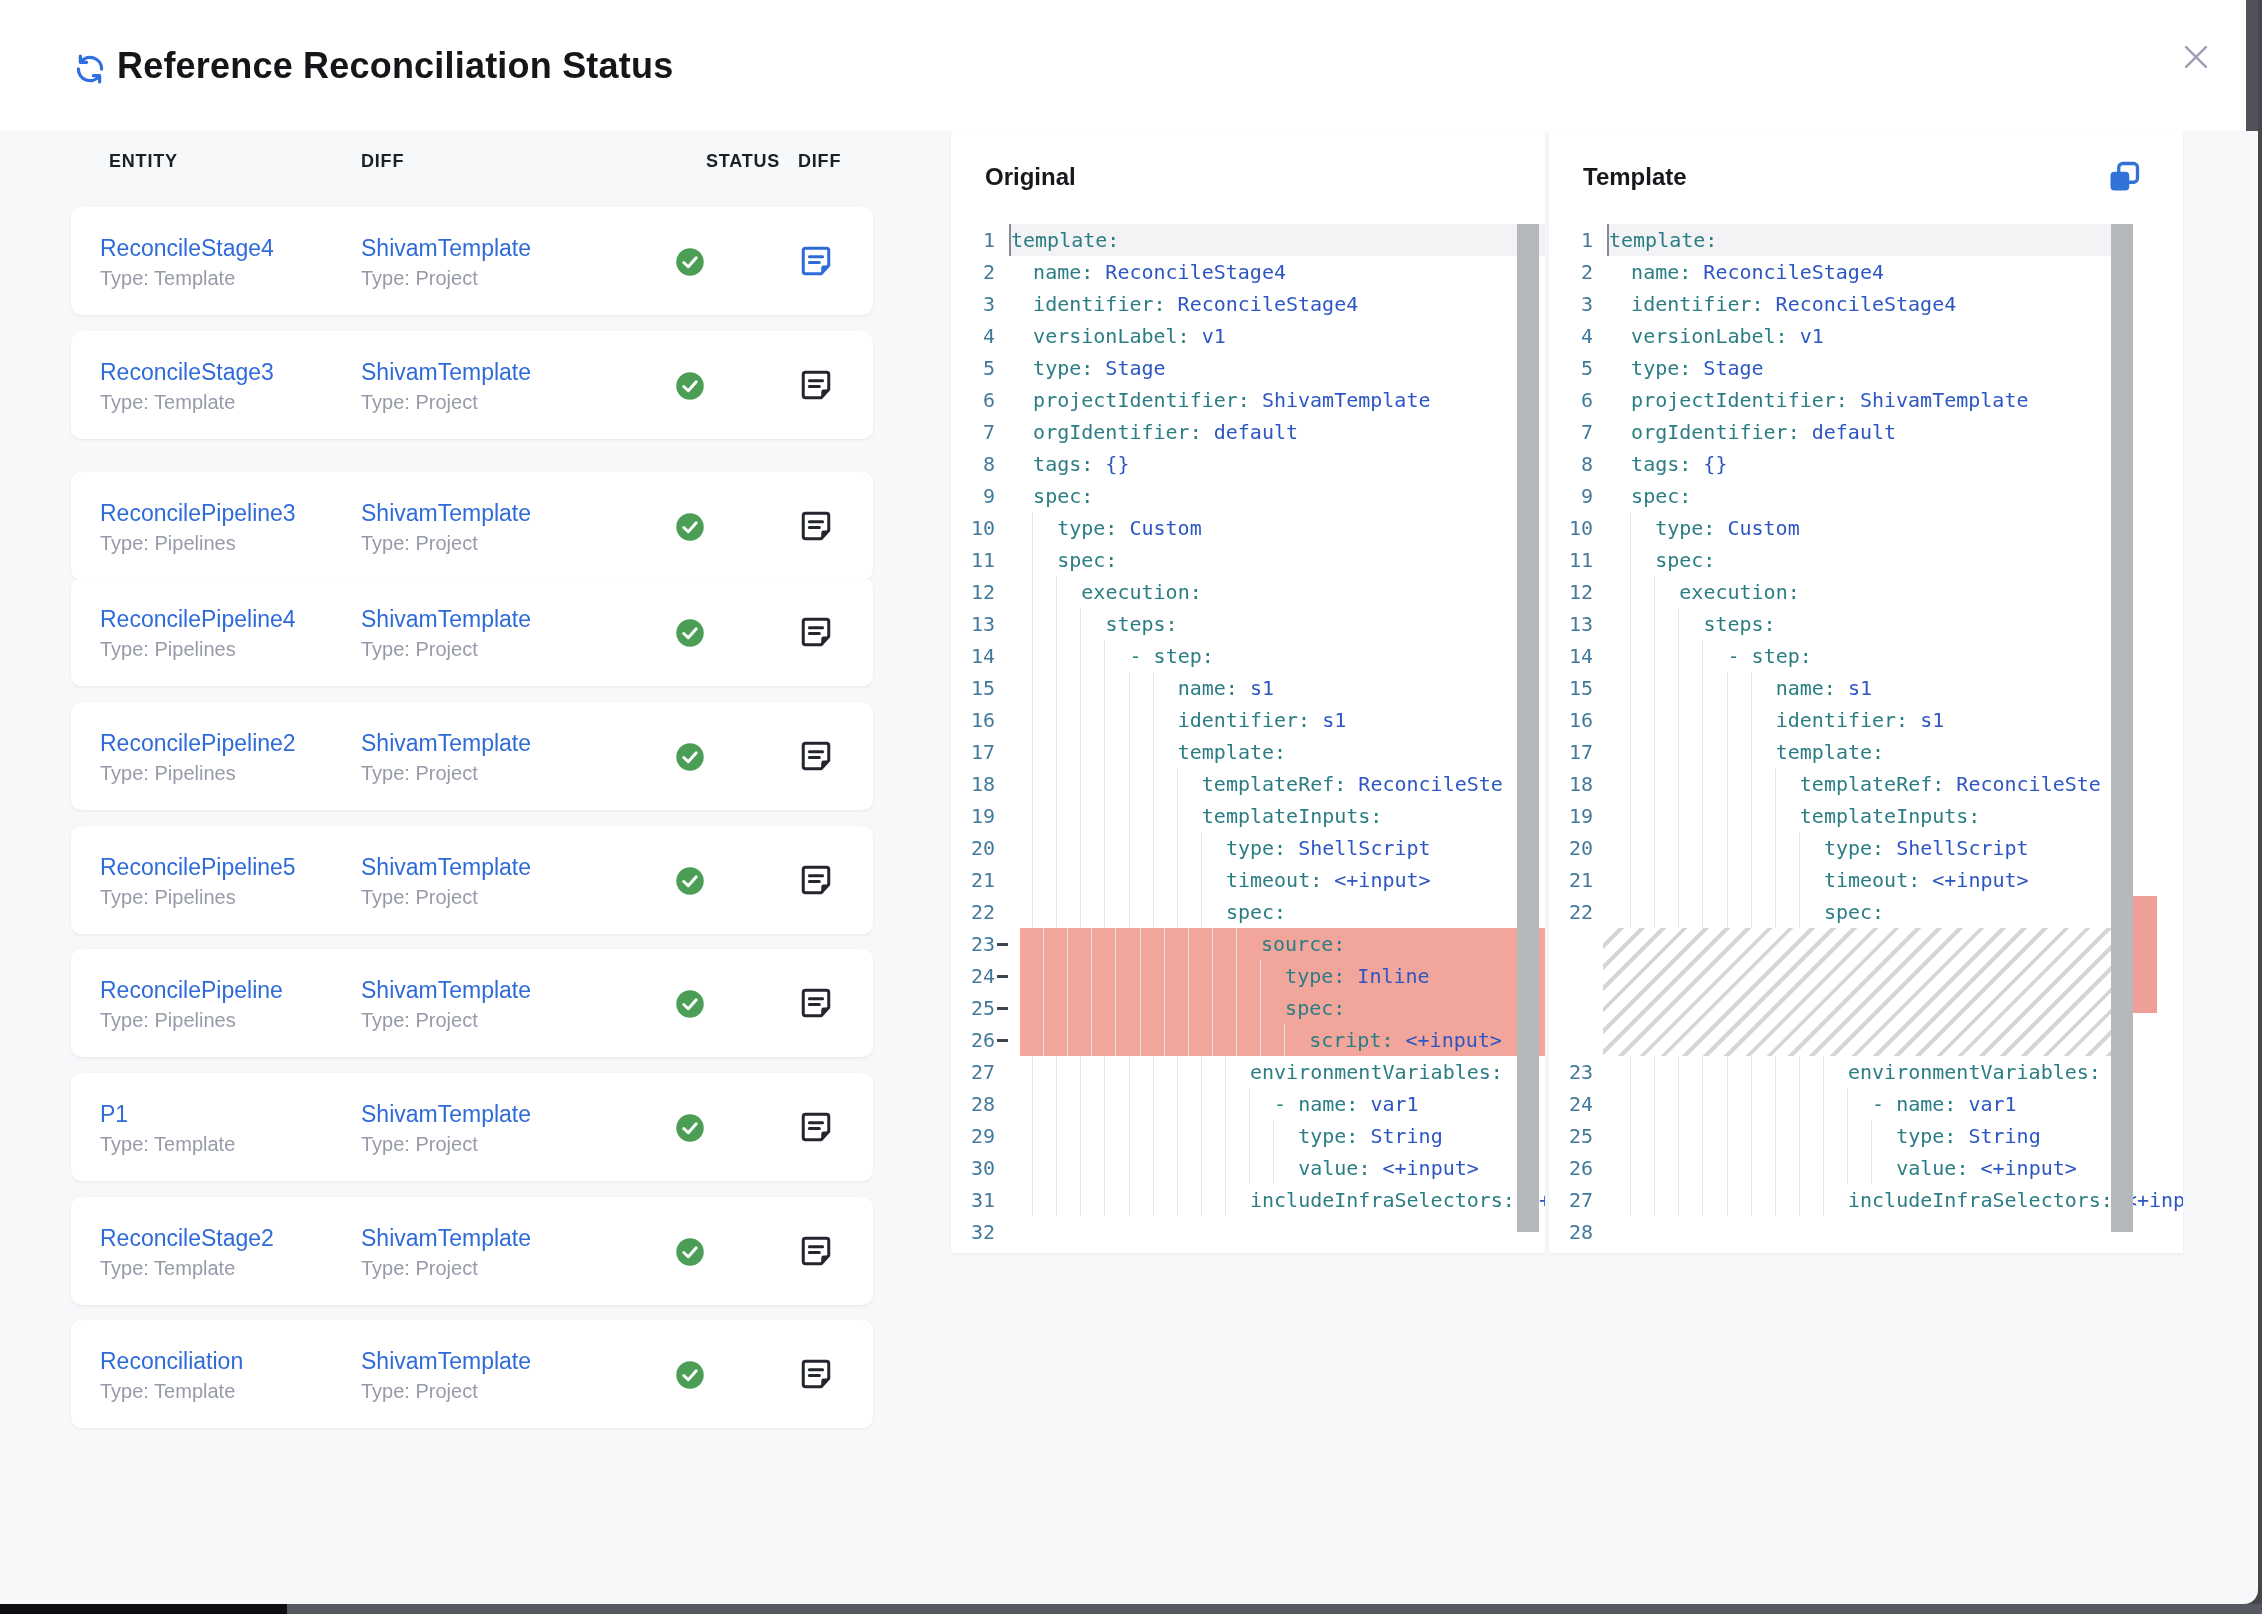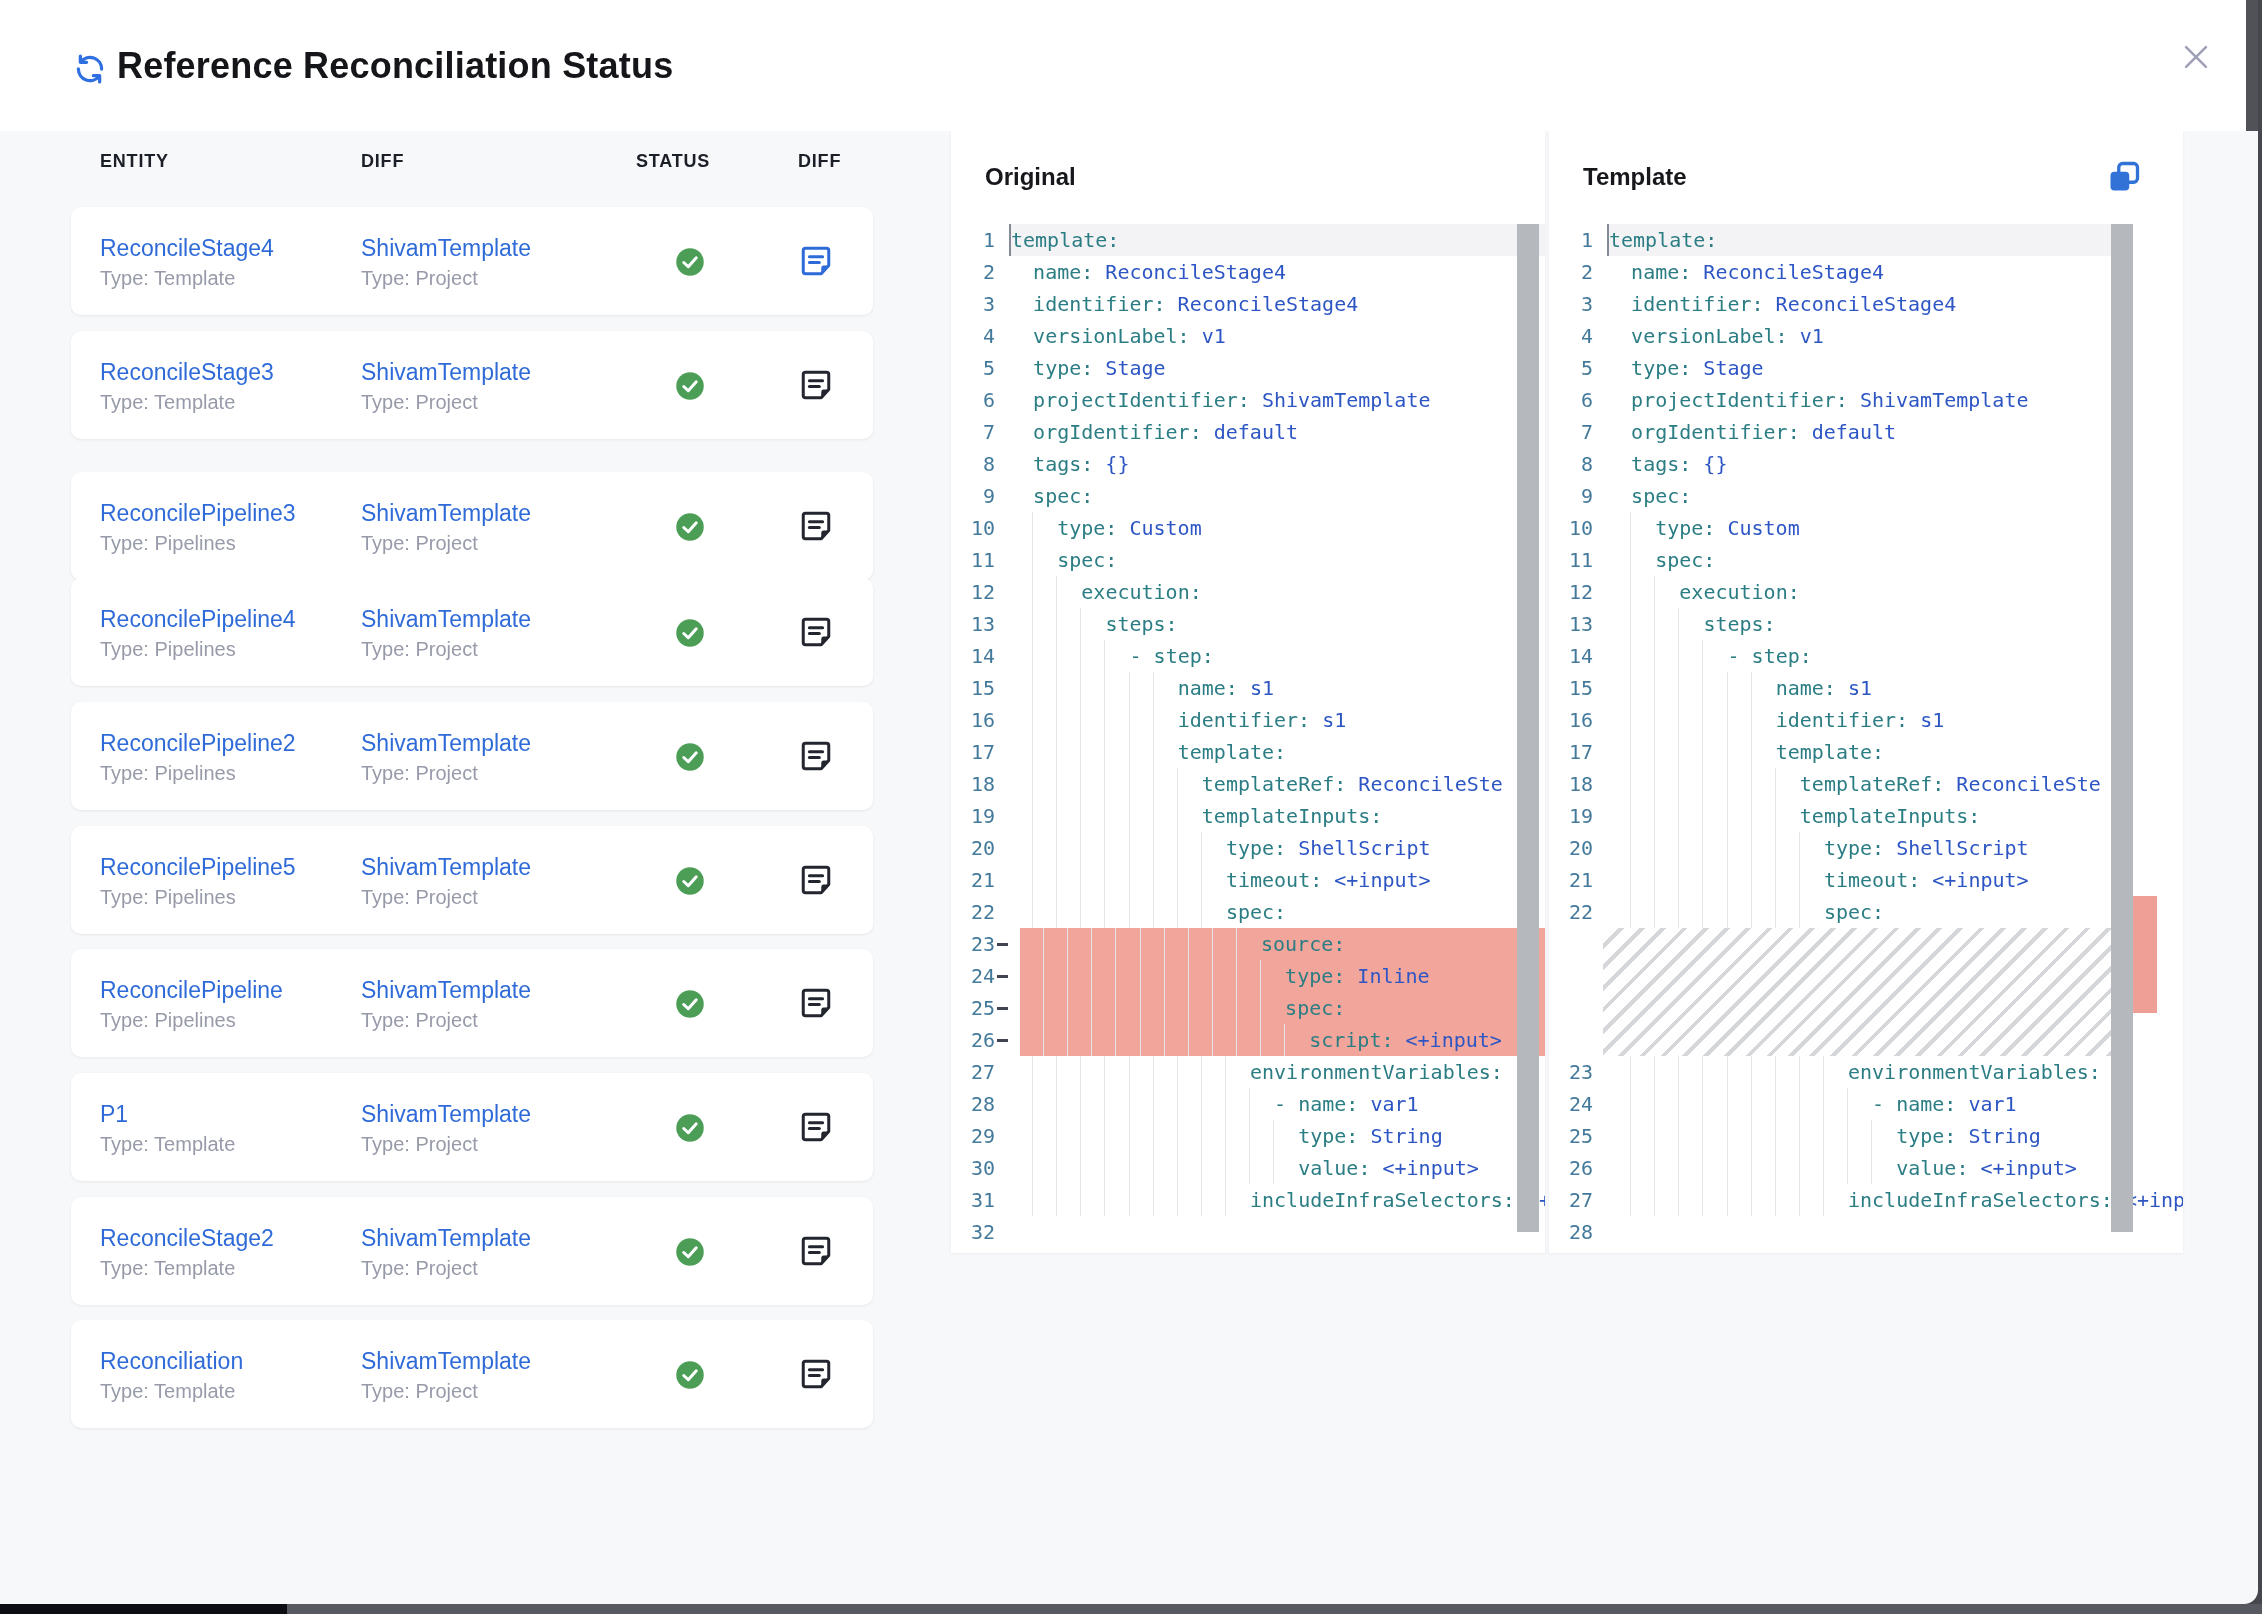--- a/index.html
+++ b/index.html
@@ -21,21 +21,21 @@
     margin:0;font-size:36px;font-weight:700;color:#15161a;letter-spacing:.2px;
   }
   .close-btn{
     position:absolute;left:2176px;top:38px;width:40px;height:40px;border:none;background:transparent;
     cursor:pointer;padding:0;
   }
   
   .thead span{
     position:absolute;top:151px;font-size:18px;font-weight:700;color:#1b1f27;letter-spacing:.8px;
   }
-  .th-entity{left:100px;} .th-scope{left:361px;} .th-status{left:636px;} .th-diff{left:798px;}
+  .th-entity{left:109px;} .th-scope{left:361px;} .th-status{left:706px;} .th-diff{left:798px;}
   .row-card{
     position:absolute;left:71px;width:802px;height:108px;background:#ffffff;border-radius:10px;
     box-shadow:0 1px 3px rgba(25,32,46,.08);
   }
   .ent-name,.scope-name{
     position:absolute;top:26px;font-size:23px;line-height:30px;color:#2f6bd8;cursor:pointer;text-decoration:none;
   }
   .ent-type,.scope-type{
     position:absolute;top:57px;font-size:20px;line-height:28px;color:#979ba9;
   }

